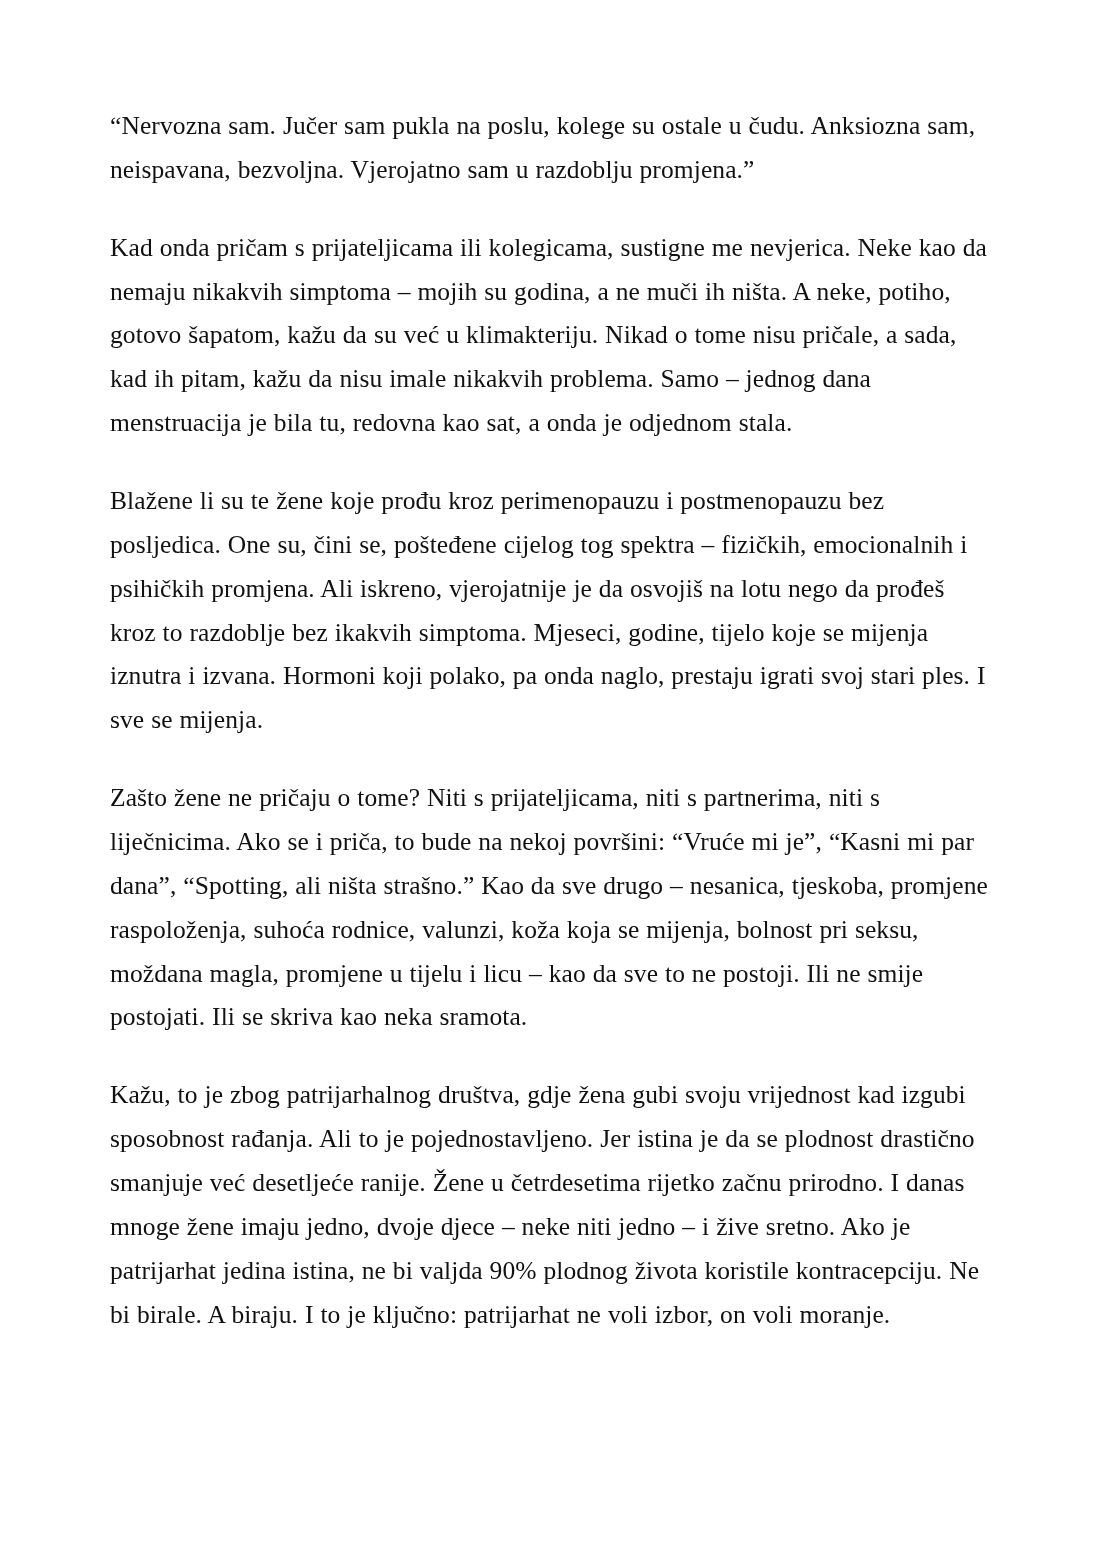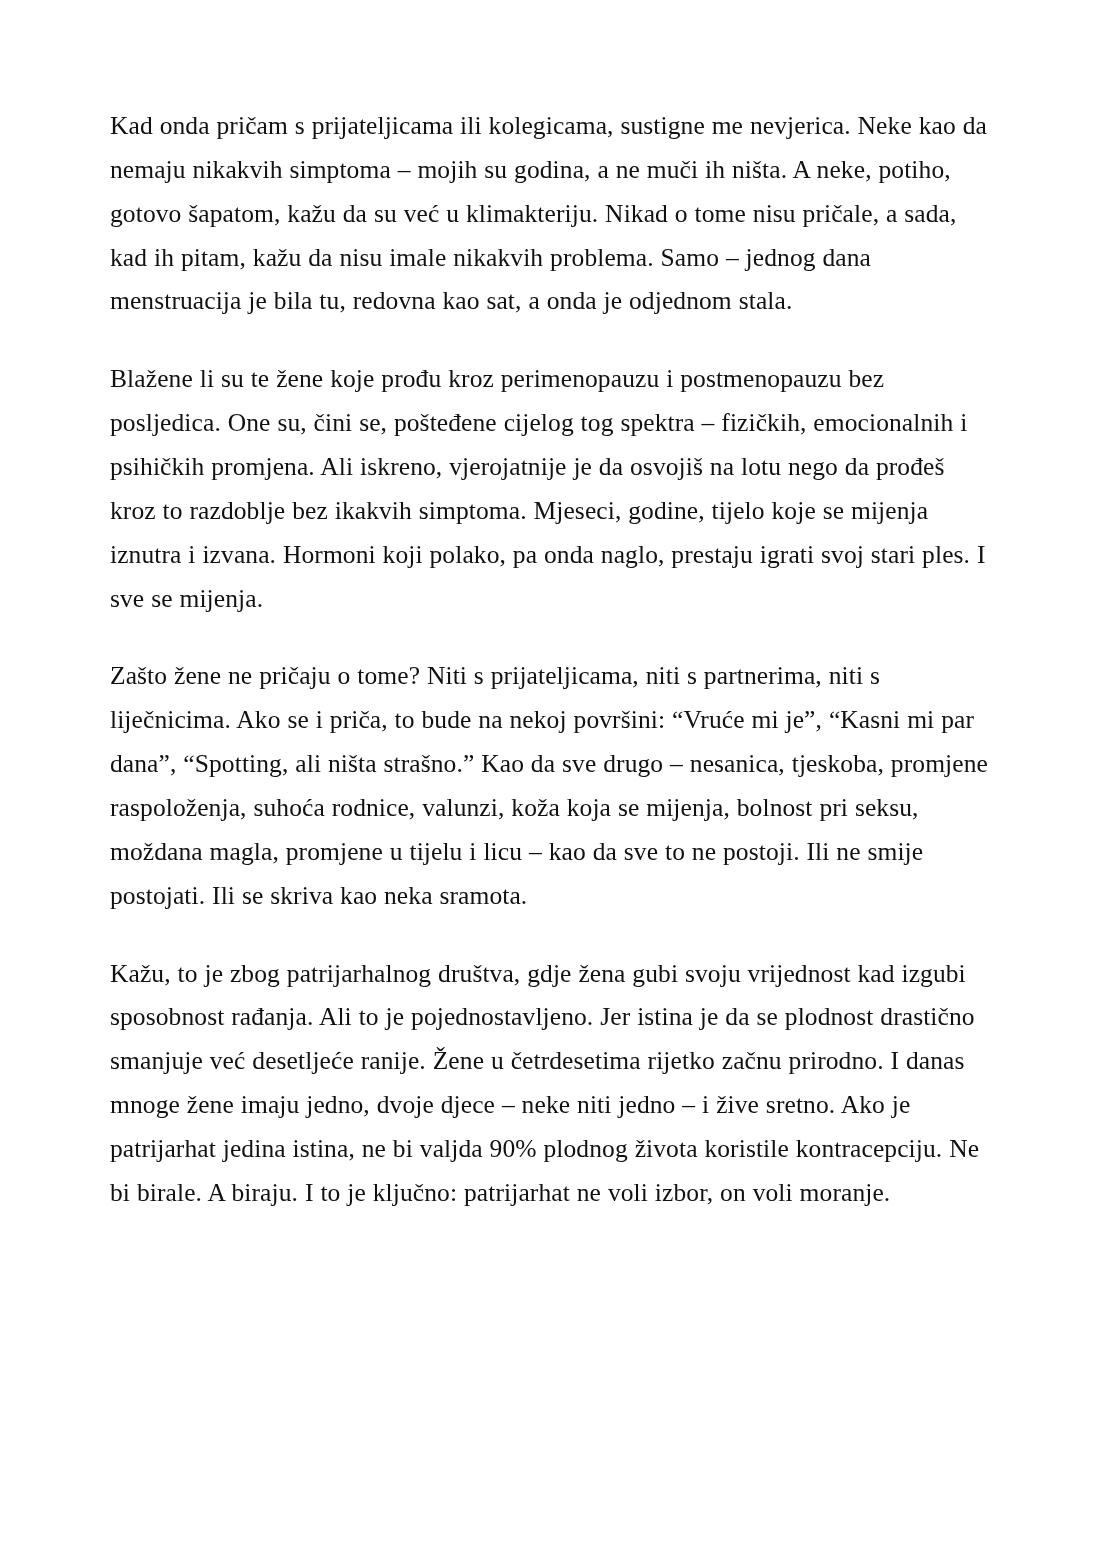--- a/index.html
+++ b/index.html
@@ -35,18 +35,19 @@
   }
   .para:last-child {
     margin-bottom: 16px;
   }
 </style>
 </head>
 <body>
 
 <div class="page">
   <article class="doc-body">
+    <p class="para">“Nervozna sam. Jučer sam pukla na poslu, kolege su ostale u čudu. Anksiozna sam, neispavana, bezvoljna. Vjerojatno sam u razdoblju promjena.”</p>
     <p class="para">Kad onda pričam s prijateljicama ili kolegicama, sustigne me nevjerica. Neke kao da nemaju nikakvih simptoma – mojih su godina, a ne muči ih ništa. A neke, potiho, gotovo šapatom, kažu da su već u klimakteriju. Nikad o tome nisu pričale, a sada, kad ih pitam, kažu da nisu imale nikakvih problema. Samo – jednog dana menstruacija je bila tu, redovna kao sat, a onda je odjednom stala.</p>
     <p class="para">Blažene li su te žene koje prođu kroz perimenopauzu i postmenopauzu bez posljedica. One su, čini se, pošteđene cijelog tog spektra – fizičkih, emocionalnih i psihičkih promjena. Ali iskreno, vjerojatnije je da osvojiš na lotu nego da prođeš kroz to razdoblje bez ikakvih simptoma. Mjeseci, godine, tijelo koje se mijenja iznutra i izvana. Hormoni koji polako, pa onda naglo, prestaju igrati svoj stari ples. I sve se mijenja.</p>
     <p class="para">Zašto žene ne pričaju o tome? Niti s prijateljicama, niti s partnerima, niti s liječnicima. Ako se i priča, to bude na nekoj površini: “Vruće mi je”, “Kasni mi par dana”, “Spotting, ali ništa strašno.” Kao da sve drugo – nesanica, tjeskoba, promjene raspoloženja, suhoća rodnice, valunzi, koža koja se mijenja, bolnost pri seksu, moždana magla, promjene u tijelu i licu – kao da sve to ne postoji. Ili ne smije postojati. Ili se skriva kao neka sramota.</p>
     <p class="para">Kažu, to je zbog patrijarhalnog društva, gdje žena gubi svoju vrijednost kad izgubi sposobnost rađanja. Ali to je pojednostavljeno. Jer istina je da se plodnost drastično smanjuje već desetljeće ranije. Žene u četrdesetima rijetko začnu prirodno. I danas mnoge žene imaju jedno, dvoje djece – neke niti jedno – i žive sretno. Ako je patrijarhat jedina istina, ne bi valjda 90% plodnog života koristile kontracepciju. Ne bi birale. A biraju. I to je ključno: patrijarhat ne voli izbor, on voli moranje.</p>
   </article>
 </div>
 
 </body></html>

